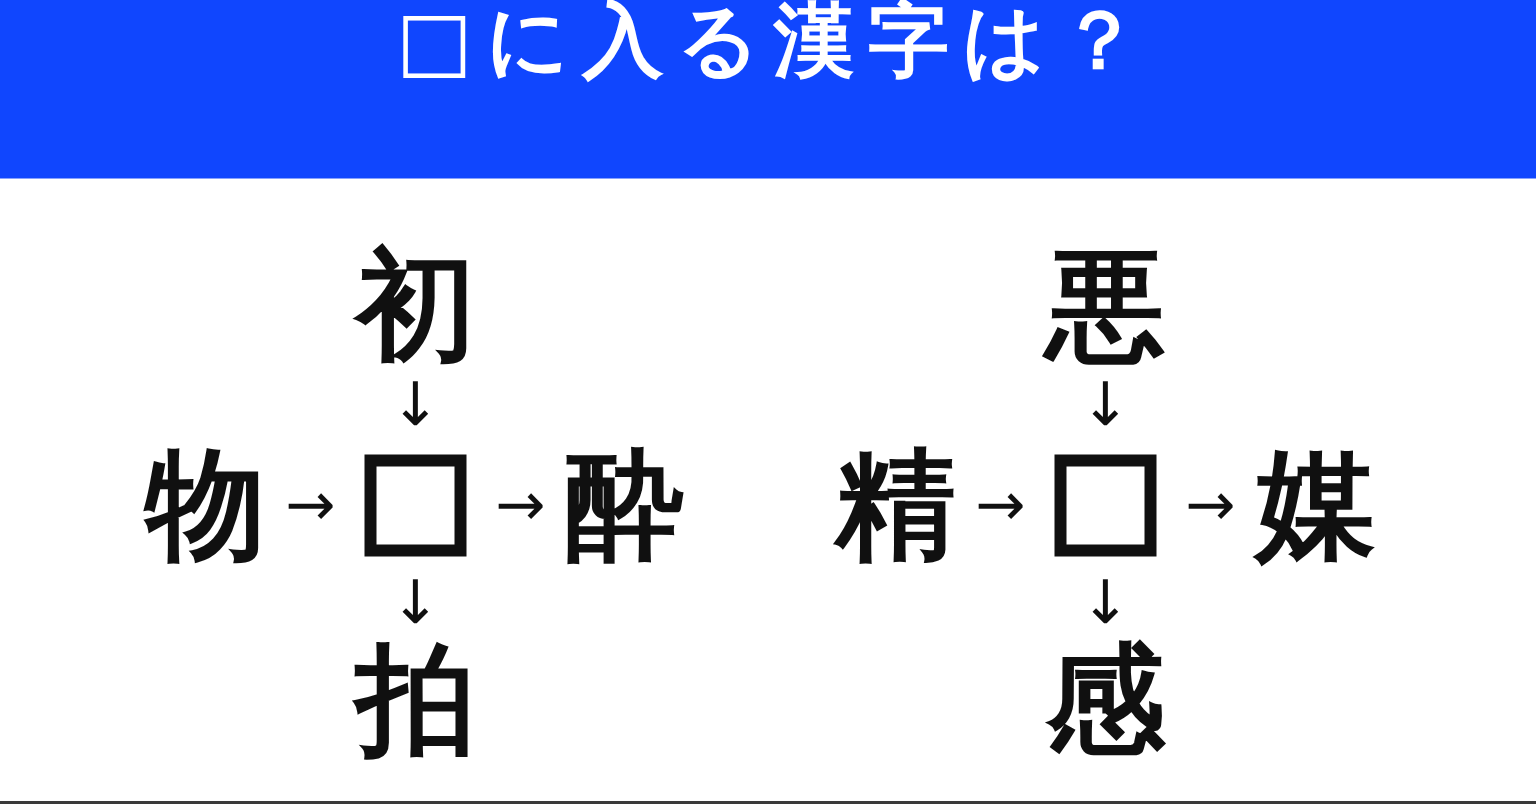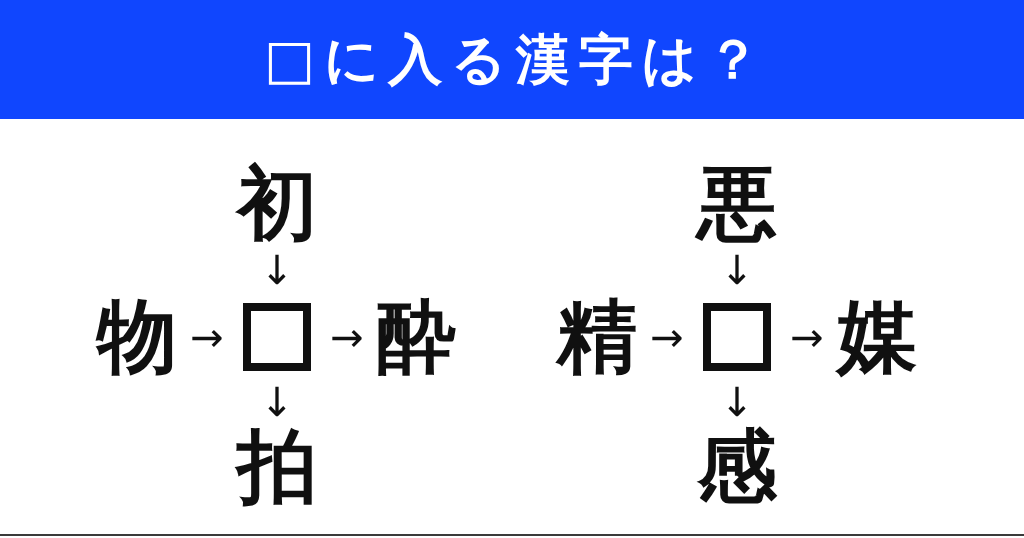--- a/index.html
+++ b/index.html
@@ -24,21 +24,21 @@
 
   
   #header-banner {
     position: absolute;
     left: 0;
     top: 0;
     width: 1024px;
     height: 119px;
     background: #1046fe;
     display: flex;
-    align-items: center;
+    align-items: flex-start;
     justify-content: center;
   }
   #header-title {
     color: #ffffff;
     font-size: 54px;
     line-height: 1;
     font-weight: 700;
     letter-spacing: 9px;
     text-indent: 9px;
     white-space: nowrap;

